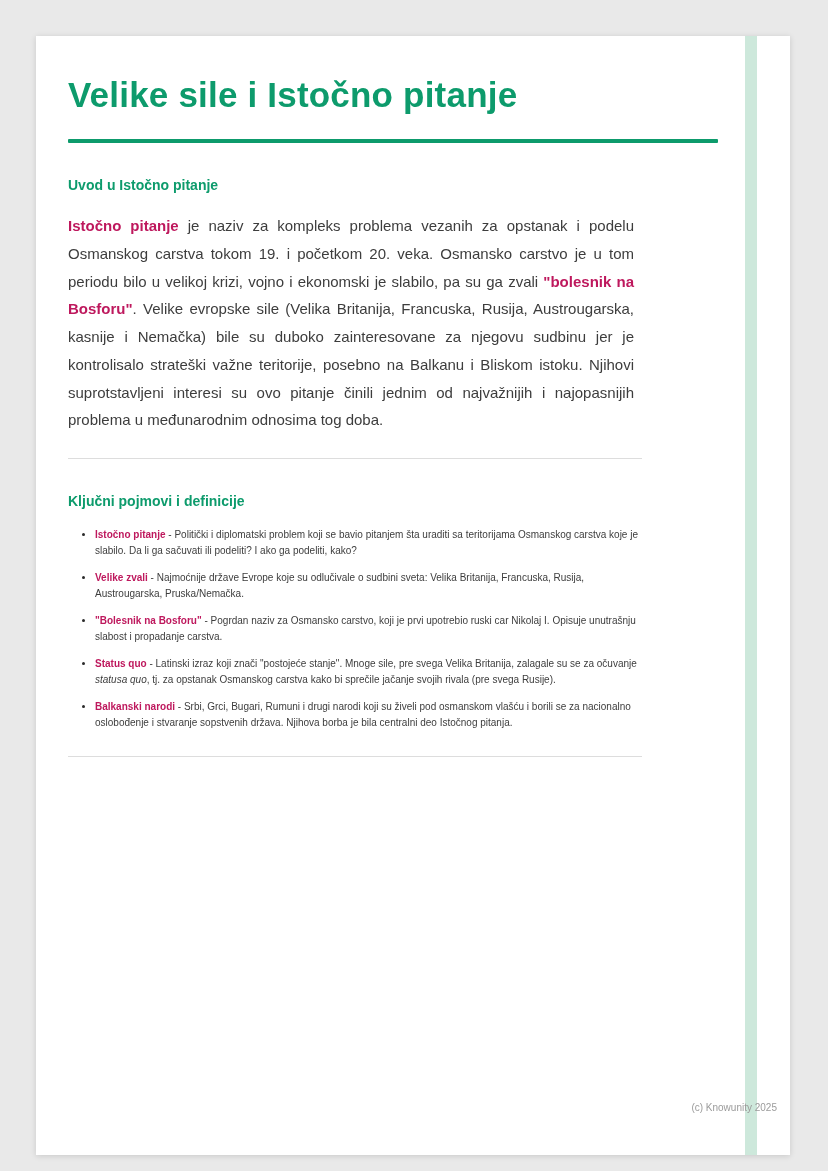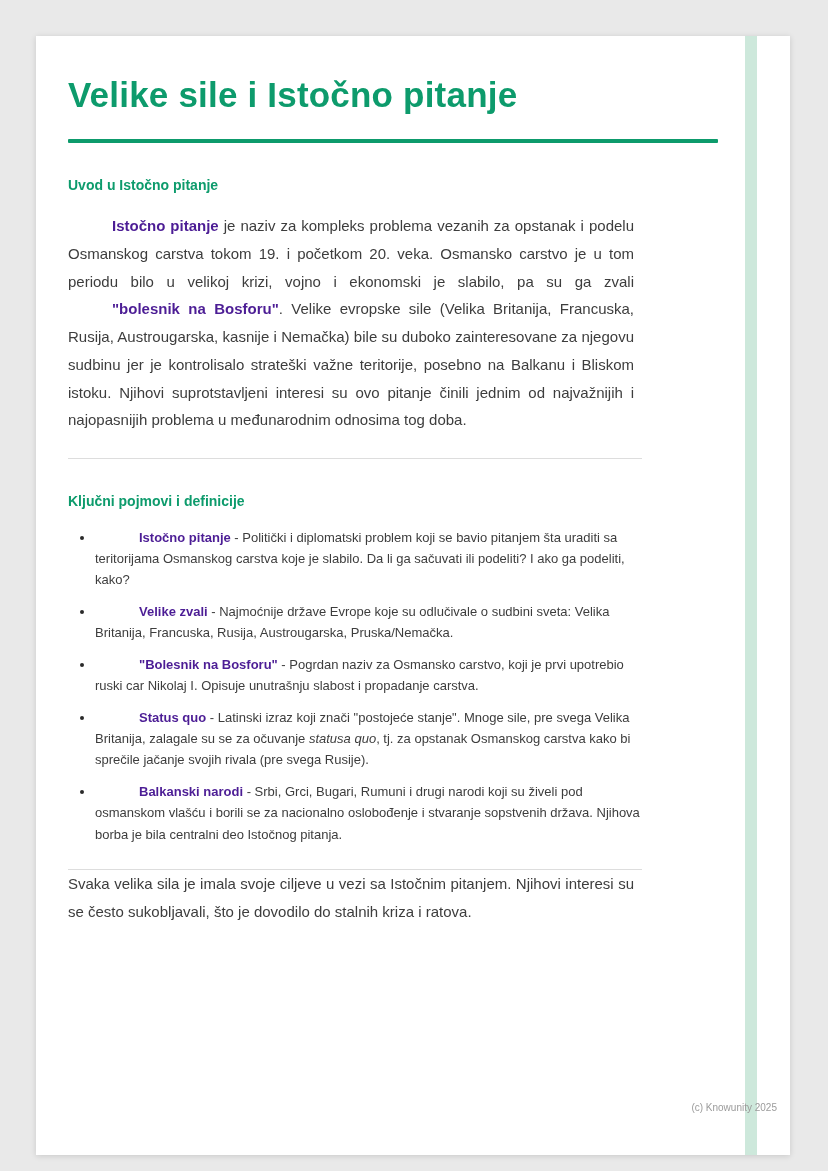--- a/index.html
+++ b/index.html
@@ -35,25 +35,25 @@
   h2.section-heading {
     font-size:14px; line-height:1.25; font-weight:700;
     color: var(--accent, #0d9b6c);
     margin:34px 0 18px 0;
   }
   p.body {
     width:566px; font-size:15px; line-height:1.85;
     color: var(--text, #3d3d3d);
     text-align: justify;
   }
-  p.body strong, li strong { color:#4c1d95; font-weight:700;margin-left:44px; }
+  p.body strong, li strong { color:#be185d; font-weight:700; }
   .divider { width:574px; height:1px; background:#dddddd; margin-top:24px; }
   ul.terms { width:578px; padding-left:27px; margin-top:-2px; }
   ul.terms li {
-    font-size:13px; line-height:1.65;
+    font-size:10px; line-height:1.65;
     color: var(--text, #3d3d3d);
     margin-bottom:10px;
   }
   ul.terms li::marker { color:#2a2a2a; }
   em.italic-phrase { font-style: italic; }
   .footer {
     position:absolute; right:13px; bottom:42px;
     font-size:10px; color:#9b9b9b; z-index:2;margin-left:29px;
   }
 </style>
@@ -81,18 +81,17 @@
         <li><strong>Velike zvali</strong><span> - Najmoćnije države Evrope koje su odlučivale o sudbini sveta: Velika Britanija, Francuska, Rusija, Austrougarska, Pruska/Nemačka.</span></li>
         <li><strong>"Bolesnik na Bosforu"</strong><span> - Pogrdan naziv za Osmansko carstvo, koji je prvi upotrebio ruski car Nikolaj I. Opisuje unutrašnju slabost i propadanje carstva.</span></li>
         <li><strong>Status quo</strong><span> - Latinski izraz koji znači "postojeće stanje". Mnoge sile, pre svega Velika Britanija, zalagale su se za očuvanje </span><em class="italic-phrase">statusa quo</em><span>, tj. za opstanak Osmanskog carstva kako bi sprečile jačanje svojih rivala (pre svega Rusije).</span></li>
         <li><strong>Balkanski narodi</strong><span> - Srbi, Grci, Bugari, Rumuni i drugi narodi koji su živeli pod osmanskom vlašću i borili se za nacionalno oslobođenje i stvaranje sopstvenih država. Njihova borba je bila centralni deo Istočnog pitanja.</span></li>
       </ul>
     </section>
 
     <div class="divider"></div>
 
     <section>
-      <p class="body">Svaka velika sila je imala svoje ciljeve u vezi sa Istočnim pitanjem. Njihovi interesi su se često sukobljavali, što je dovodilo do stalnih kriza i ratova.</p>
     </section>
   </div>
 
   <div class="footer">(c) Knowunity 2025</div>
 </div>
 
 </body></html>

